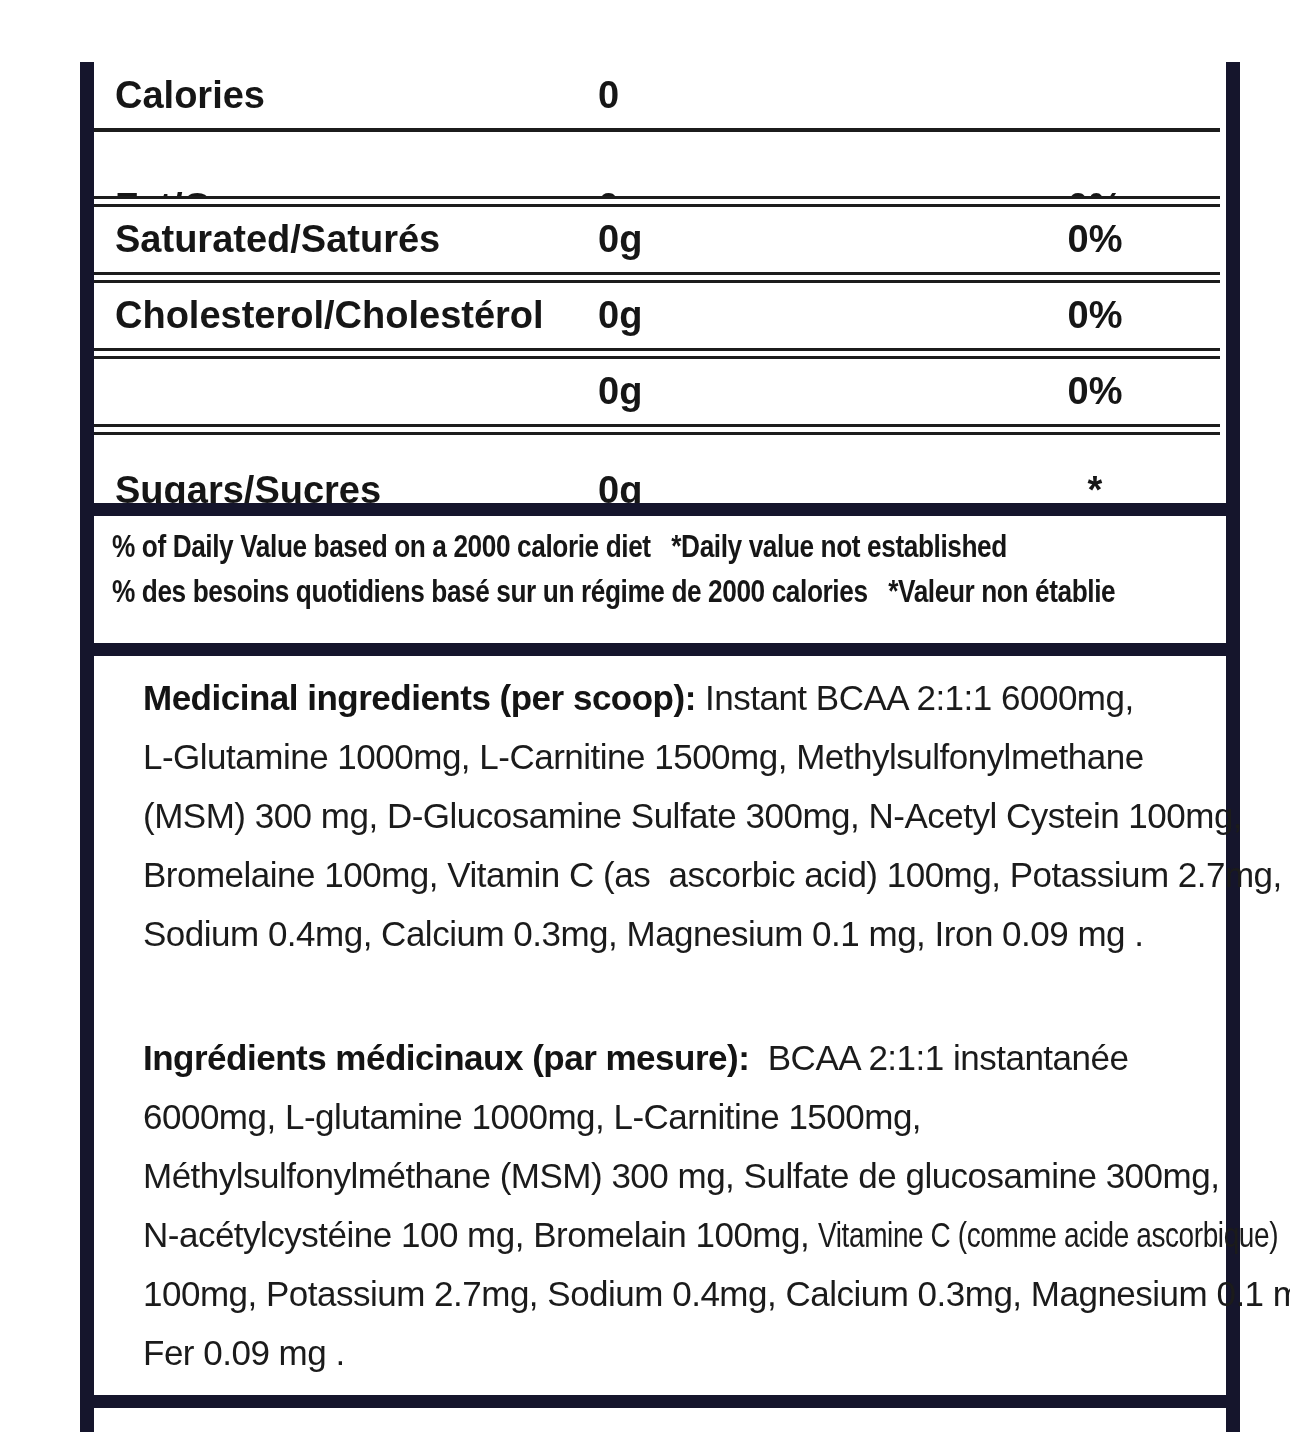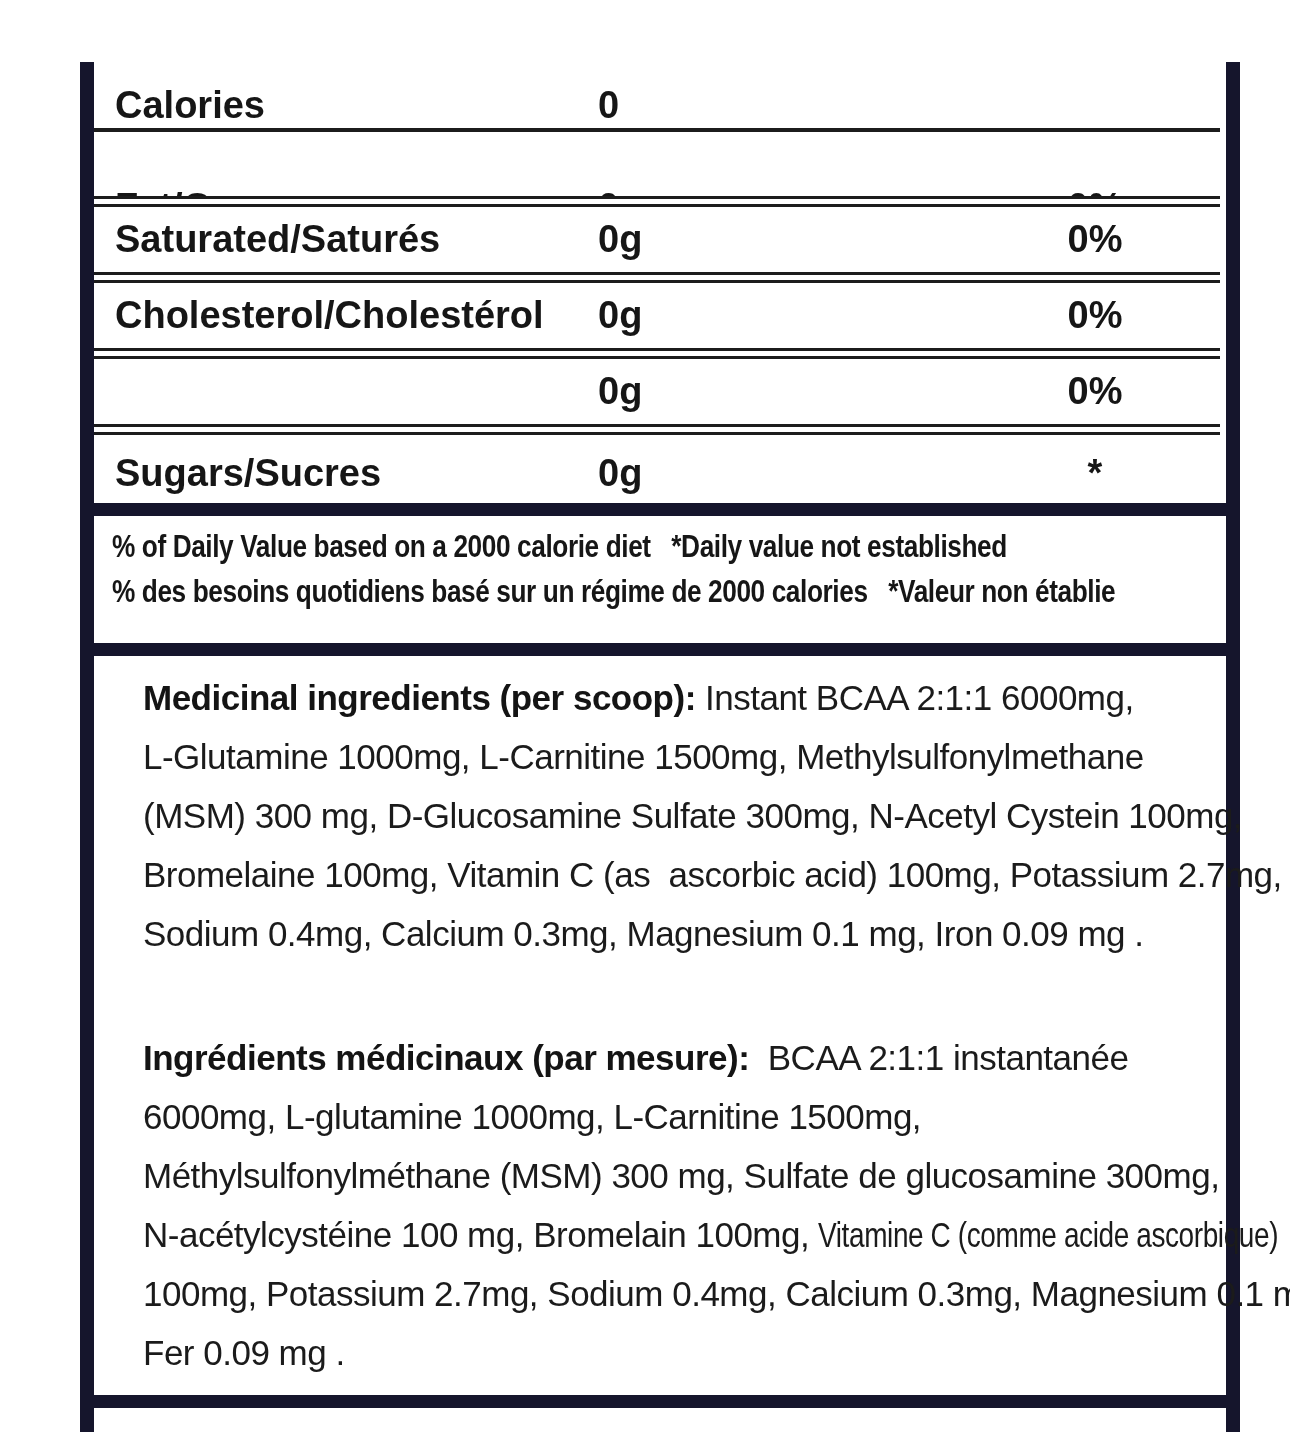--- a/index.html
+++ b/index.html
@@ -41,21 +41,21 @@
   .condensed{display:inline-block;transform:scaleX(0.8);transform-origin:left center;white-space:pre;}
 </style>
 </head>
 <body>
 
 <div id="label">
 
   <div class="vbar vbar-left"></div>
   <div class="vbar vbar-right"></div>
 
-  <div class="nrow" style="top:72px;height:66px;">
+  <div class="nrow" style="top:62px;height:66px;">
     <span class="cell name" style="line-height:66px;">Calories</span>
     <span class="cell amt" style="line-height:66px;">0</span>
     <span class="cell dv" style="line-height:66px;"></span>
   </div>
   <div class="sep-single" style="top:128px;"></div>
 
   <div class="nrow" style="top:133px;height:50px;margin-top:43px;">
     <span class="cell name" style="line-height:63px;">Fat/Gras</span>
     <span class="cell amt" style="line-height:63px;">0g</span>
     <span class="cell dv" style="line-height:63px;">0%</span>
@@ -75,21 +75,21 @@
     <span class="cell dv" style="line-height:65px;">0%</span>
   </div>
   <div class="sep-double" style="top:348px;"></div>
 
   <div class="nrow" style="top:359px;height:65px;">
     <span class="cell amt" style="line-height:65px;">0g</span>
     <span class="cell dv" style="line-height:65px;">0%</span>
   </div>
   <div class="sep-double" style="top:424px;"></div>
 
-  <div class="nrow" style="top:439px;height:76px;">
+  <div class="nrow" style="top:456px;height:76px;">
     <span class="cell name" style="line-height:68px;">Sugars/Sucres</span>
     <span class="cell amt" style="line-height:68px;">0g</span>
     <span class="cell dv" style="line-height:68px;">*</span>
   </div>
 
   <div class="bar-thick" style="top:503px;"></div>
 
   <div class="footnote">
     <div class="fline">% of Daily Value based on a 2000 calorie diet   *Daily value not established</div>
     <div class="fline">% des besoins quotidiens basé sur un régime de 2000 calories   *Valeur non établie</div>

